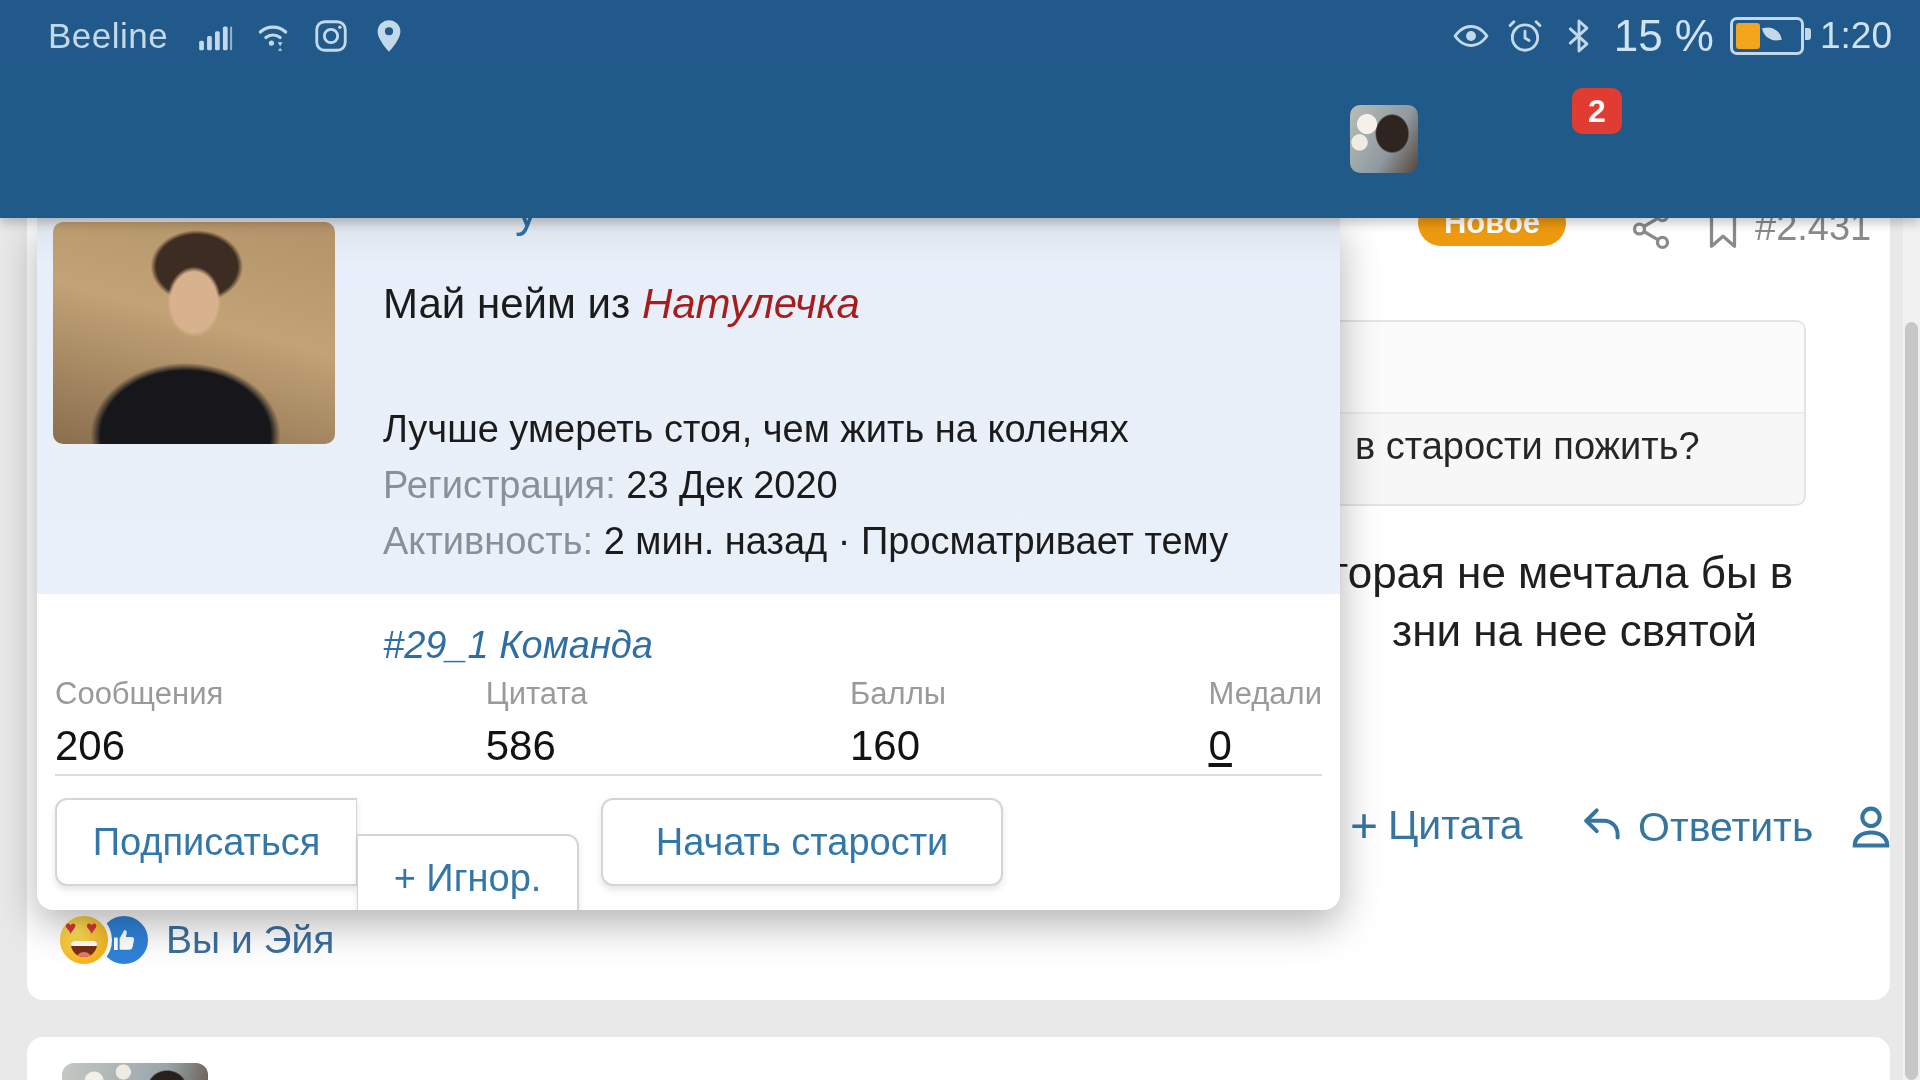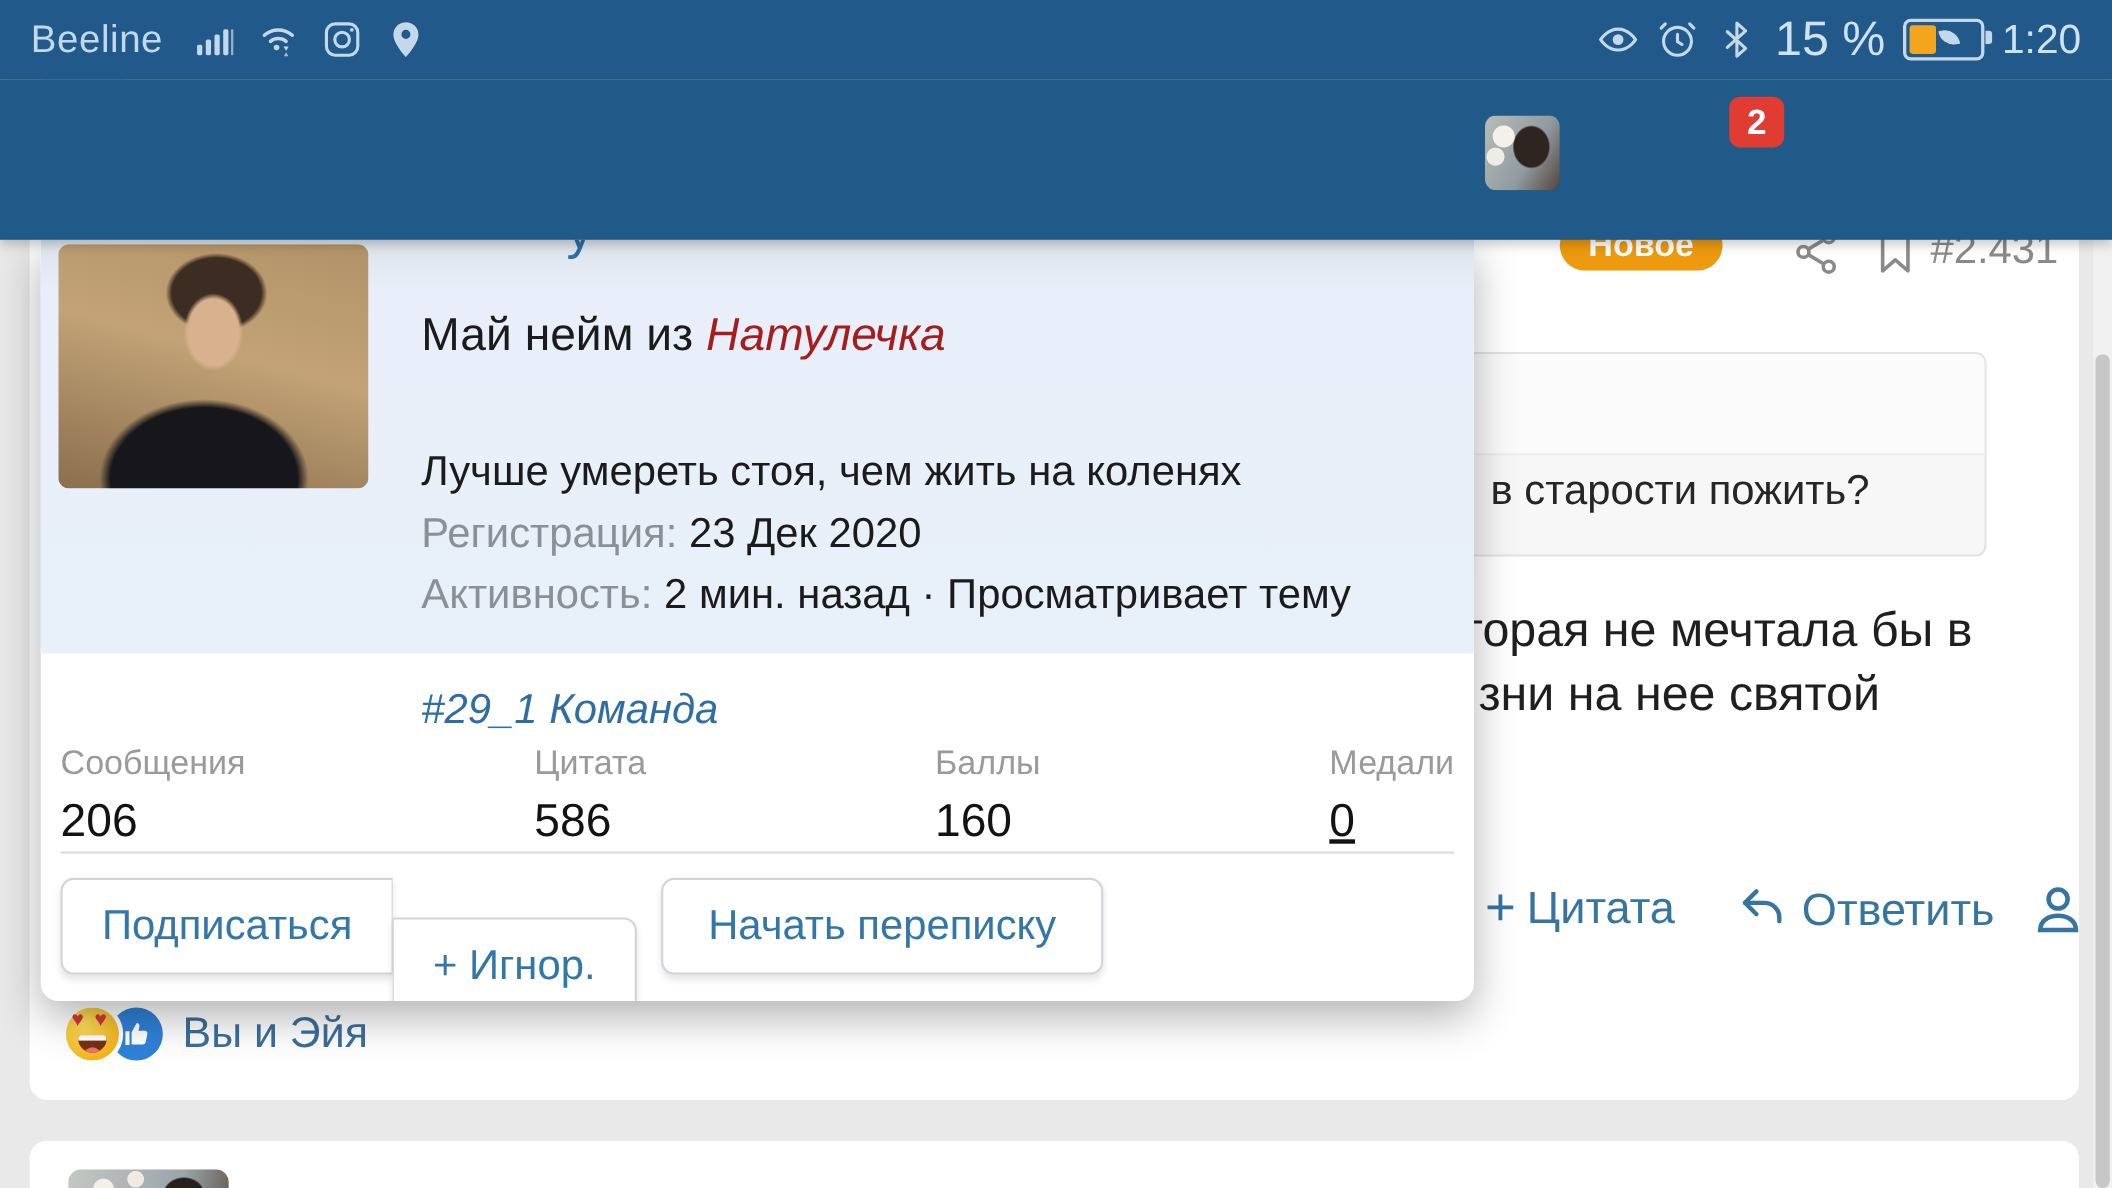--- a/index.html
+++ b/index.html
@@ -11,21 +11,21 @@
   }
   .abs{position:absolute;}
 
   
   #status-bar{
     left:0;top:0;width:1920px;height:72px;background:#20598a;z-index:60;
     display:flex;align-items:center;justify-content:space-between;
     padding:0 28px;box-sizing:border-box;color:#c3d9ea;
   }
   .sb-group{display:flex;align-items:center;gap:20px;}
-  .sb-carrier{font-size:35px;letter-spacing:.5px;color:#c3d9ea;margin-right:8px;}
+  .sb-carrier{font-size:35px;letter-spacing:.5px;color:#c3d9ea;margin-right:8px;margin-left:20px;}
   .sb-icon{width:38px;height:38px;display:block;}
   .sb-icon svg{width:100%;height:100%;display:block;}
   .sb-time{font-size:37px;color:#cfe2f2;}
   .sb-pct{font-size:44px;color:#cfe2f2;}
   .battery{width:68px;height:32px;border:3px solid #c3d9ea;border-radius:7px;position:relative;background:transparent;}
   .battery .fill{position:absolute;left:3px;top:3px;bottom:3px;width:24px;background:#f2a51d;border-radius:3px;}
   .battery .leaf{position:absolute;left:30px;top:7px;width:18px;height:14px;background:#c3d9ea;border-radius:0 14px 0 14px;transform:rotate(-8deg);}
   .battery .nub{position:absolute;right:-10px;top:8px;width:6px;height:12px;background:#c3d9ea;border-radius:0 3px 3px 0;}
 
   
@@ -55,21 +55,21 @@
   .hdr-ic{top:206px;width:46px;height:46px;color:#8a8a8a;z-index:2;}
   .hdr-ic svg{width:100%;height:100%;display:block;}
   #post-number{left:1755px;top:206px;font-size:38px;color:#8a8a8a;z-index:2;}
 
   #quote-block{left:1200px;top:320px;width:606px;height:186px;background:#f7f7f7;border:2px solid #e4e4e4;border-radius:10px;box-sizing:border-box;z-index:2;}
   #quote-block .q-head{height:90px;border-bottom:2px solid #ececec;background:#fbfbfb;border-radius:8px 8px 0 0;}
   #quote-text{left:1355px;top:425px;font-size:38px;color:#262626;z-index:3;}
 
   .post-line{font-size:44px;color:#1f1f1f;z-index:2;}
   #post-line1{left:1328px;top:548px;}
-  #post-line2{left:1344px;top:606px;}
+  #post-line2{left:1392px;top:606px;}
 
   .action{color:#35759f;font-size:41px;z-index:2;display:flex;align-items:center;gap:10px;cursor:pointer;}
   #quote-action{left:1350px;top:802px;}
   #quote-action .plus{font-size:48px;font-weight:400;line-height:40px;}
   #reply-action{left:1578px;top:802px;}
   .act-ic{width:50px;height:50px;color:#35759f;}
   .act-ic svg{width:100%;height:100%;display:block;}
   #person-action{left:1845px;top:800px;width:52px;height:52px;color:#35759f;z-index:2;cursor:pointer;}
   #person-action svg{width:100%;height:100%;}
 
@@ -240,21 +240,21 @@
     <div class="stat">
       <div class="s-label">Медали</div>
       <div class="s-value link">0</div>
     </div>
   </div>
   <div id="mc-divider"></div>
 
   <div id="mc-buttons">
     <div class="btn" id="btn-follow">Подписаться</div>
     <div class="btn" id="btn-ignore">+ Игнор.</div>
-    <div class="btn" id="btn-message">Начать переписку</div>
+    <div class="btn" id="btn-message">Начать старости</div>
   </div>
 </div>
 
 <div class="abs" id="nav-bar"></div>
 <div class="abs" id="hamburger">
     <span></span>
     <span></span>
     <span></span>
   </div>
 <div class="abs" id="logo">

